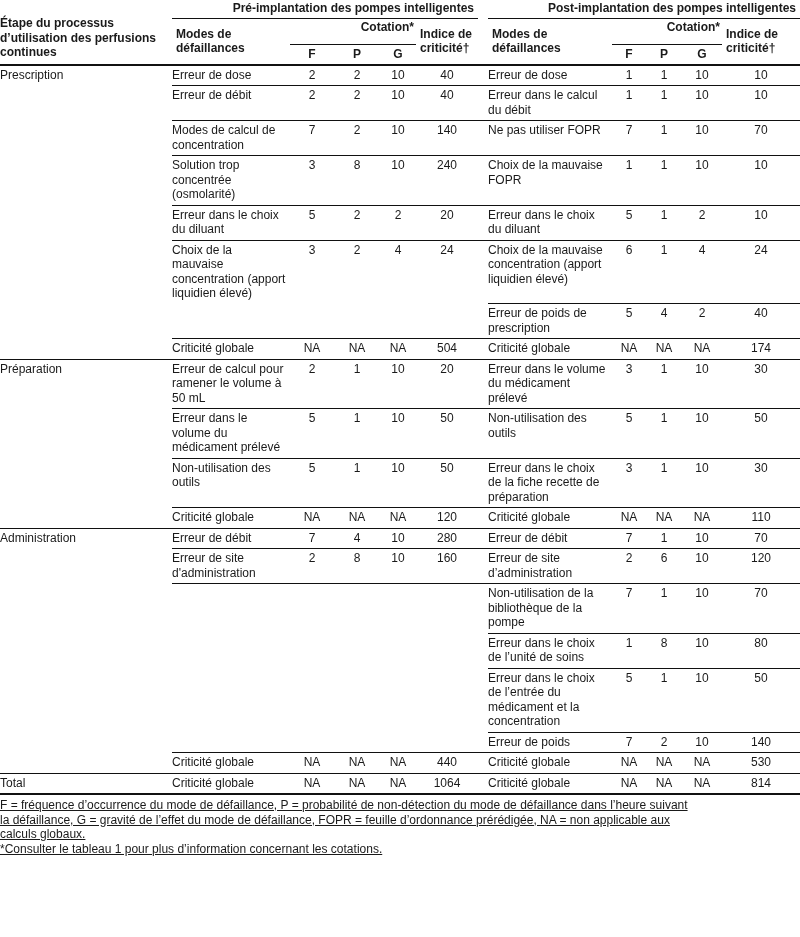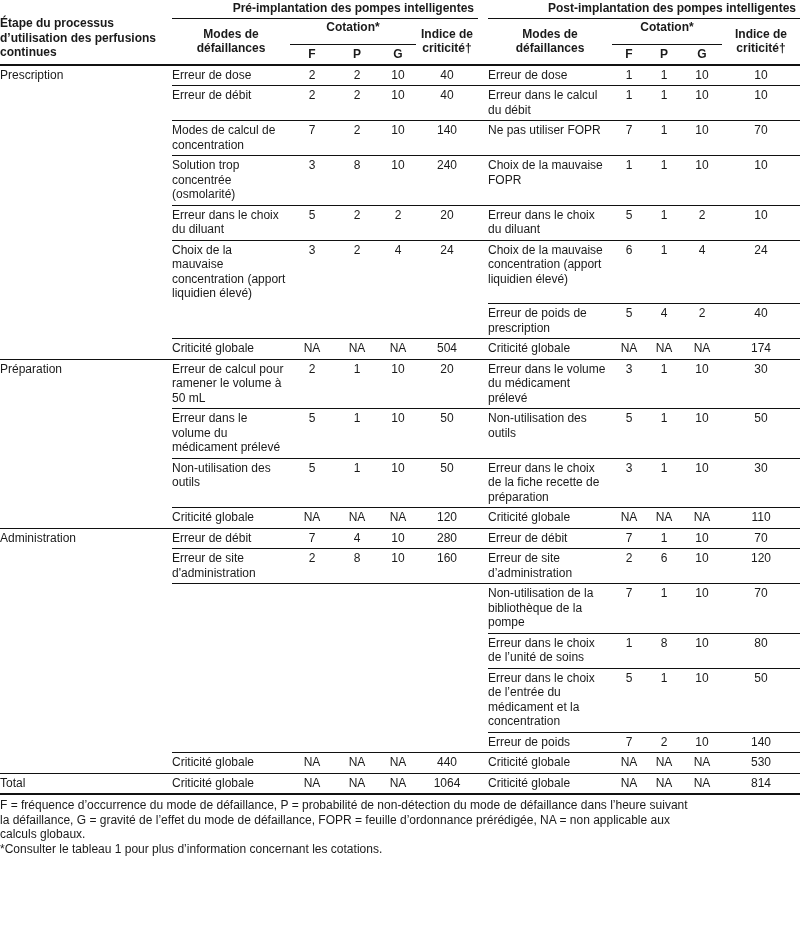--- a/index.html
+++ b/index.html
@@ -24,37 +24,37 @@
     font-weight: normal;
     word-wrap: break-word;
   }
   thead th { font-weight: bold; }
   th.group-label {
     text-align: right;
     border-bottom: 1px solid #111;
     padding: 1px 4px 2px 4px;
   }
   th.cotation {
-    text-align: center;
+    text-align: right;
     border-bottom: 1px solid #111;
     padding: 1px 2px 10px 2px;
   }
-  th.modes-h, th.indice-h { text-align: center; vertical-align: middle; padding: 0 4px; }
+  th.modes-h, th.indice-h { vertical-align: middle; padding: 0 4px; }
   th.fpg-h { text-align: center; vertical-align: top; padding: 2px 0; }
   th.etape-h { vertical-align: bottom; padding-bottom: 4px; }
   .hdr-b { border-bottom: 2px solid #111; }
 
   td.num { text-align: center; padding-left: 0; padding-right: 0; }
   td.mode { padding-right: 4px; }
   td.etape { padding-right: 4px; margin-top: 16px; }
   td.bt { border-top: 1px solid #111; }
   td.bold { font-weight: normal; }
   tbody tr.last-row td { border-bottom: 2px solid #111; }
 
-  .footnotes { margin-top: 3px; font-size: 12px; line-height: 14.5px; }
+  .footnotes { margin-top: 3px; font-size: 12px; line-height: 14.5px; text-decoration: underline; }
   .footnotes p { margin: 0; padding: 0; }
 </style>
 </head>
 <body>
 
 <div class="page">
   <table class="fmea">
     <colgroup>
       <col style="width:172px">
       <col style="width:118px">

